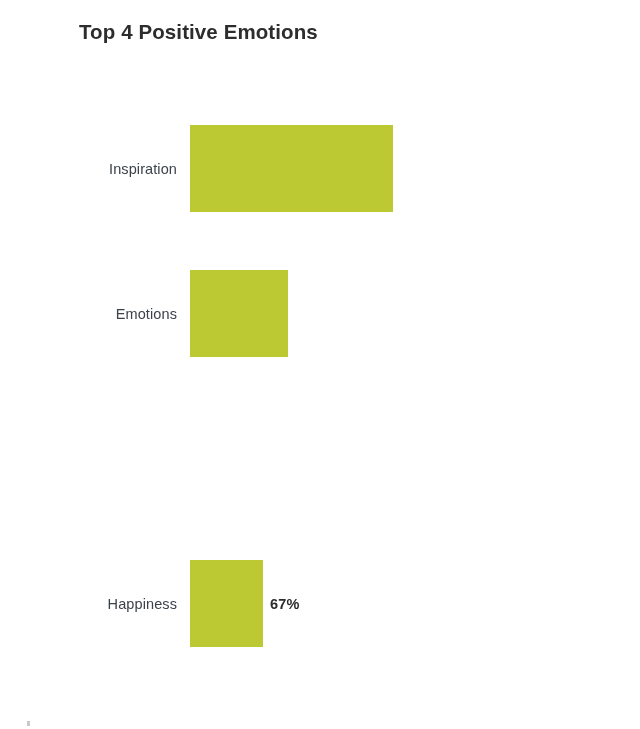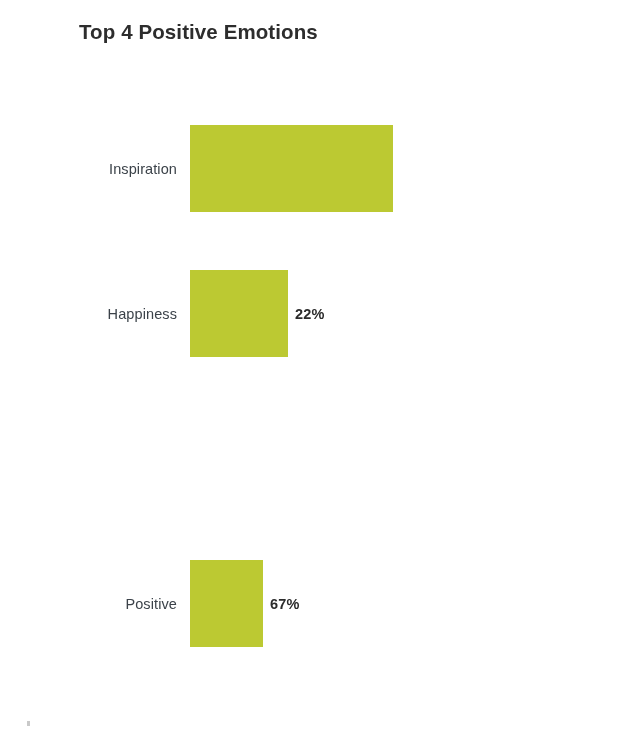--- a/index.html
+++ b/index.html
@@ -132,30 +132,29 @@
   <div id="plot-area">
 
     <div class="bar-row bar-row-0">
       <div class="category-label" style="color: rgb(59, 66, 73);">Inspiration</div>
       <div class="bar-track">
         <div class="bar-fill" style="width: 203px; background: rgb(188, 201, 50);"></div>
       </div>
     </div>
 
     <div class="bar-row bar-row-1">
-      <div class="category-label" style="color: rgb(59, 66, 73);">Happiness</div>
+      <div class="category-label" style="color: rgb(59, 66, 73);">Emotions</div>
       <div class="bar-track">
         <div class="bar-fill" style="width: 98px; background: rgb(188, 201, 50);"></div>
       </div>
-      <div class="bar-value" style="left: 288px; color: rgb(43, 43, 43);">22%</div>
     </div>
 
 
     <div class="bar-row bar-row-3">
-      <div class="category-label" style="color: rgb(59, 66, 73);">Positive</div>
+      <div class="category-label" style="color: rgb(59, 66, 73);">Happiness</div>
       <div class="bar-track">
         <div class="bar-fill" style="width: 73px; background: rgb(188, 201, 50);"></div>
       </div>
       <div class="bar-value" style="left: 263px; color: rgb(43, 43, 43);">67%</div>
     </div>
 
   </div>
 
 
   <div id="corner-mark"></div>

